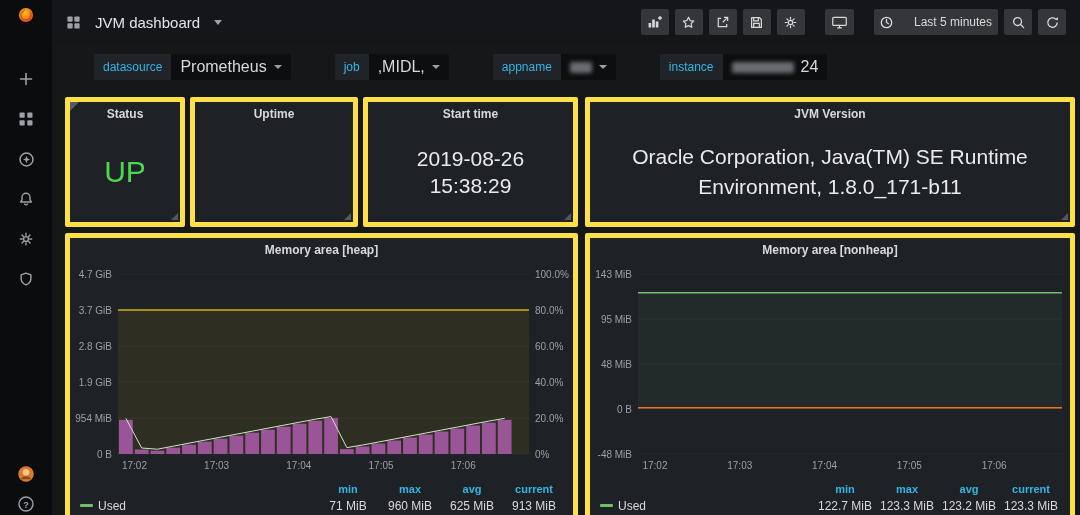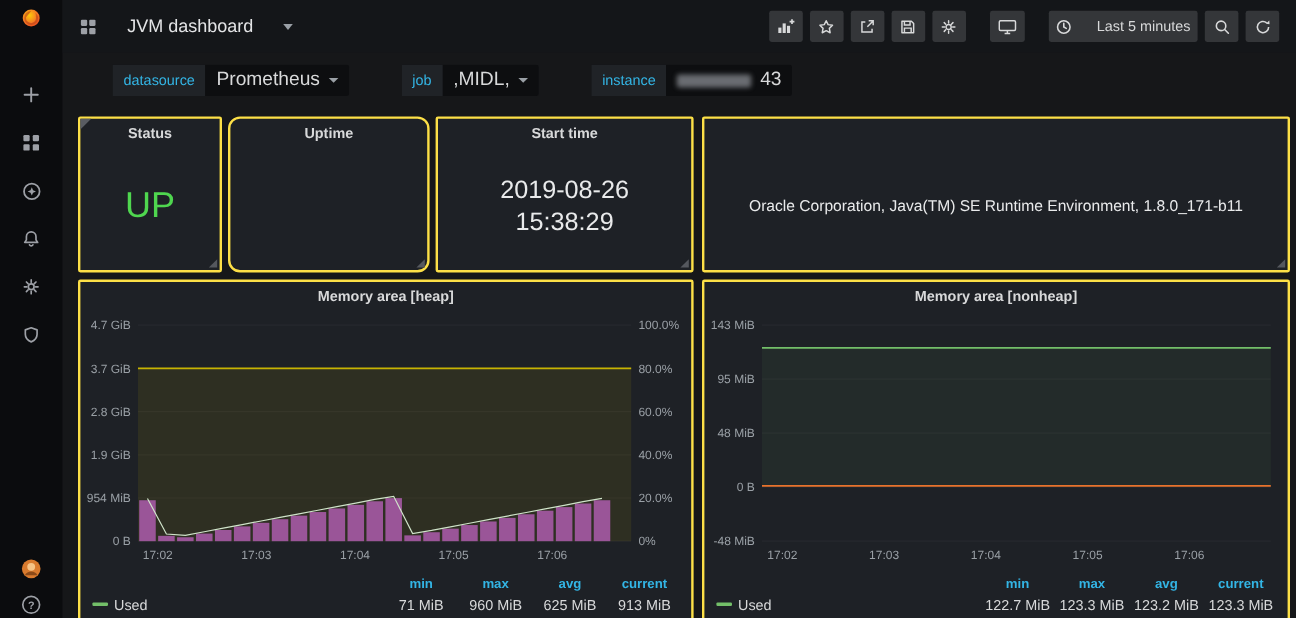--- a/index.html
+++ b/index.html
@@ -14,41 +14,41 @@
     display:flex; flex-direction:column; align-items:center;
   }
   .side-logo { margin-top:6px; }
   .side-icons { display:flex; flex-direction:column; gap:22px; margin-top:46px; align-items:center; }
   .side-bottom { margin-top:auto; display:flex; flex-direction:column; gap:12px; align-items:center; margin-bottom:2px; }
   .sicon { width:18px; height:18px; display:flex; align-items:center; justify-content:center; cursor:pointer; }
   .sicon svg { display:block; }
   
   .main { position:absolute; left:52px; top:0; width:1028px; height:515px; }
   .topnav { height:44px; display:flex; align-items:center; padding:0 14px; background:#141619; }
-  .nav-title-group { display:flex; align-items:center; gap:25px; cursor:pointer; }
+  .nav-title-group { display:flex; align-items:center; gap:14px; cursor:pointer; }
   .nav-title { font-size:15px; color:#e3e4e6; }
   .caret { width:0; height:0; border-left:4px solid transparent; border-right:4px solid transparent; border-top:5px solid #9aa0a6; }
   .topnav-right { margin-left:auto; display:flex; gap:6px; align-items:center; }
   .tbtn {
     min-width:28px; height:26px; padding:12px 6px; background:#343639; border-radius:2px;
     display:flex; align-items:center; justify-content:center; gap:21px; cursor:pointer;
     color:#d8d9da; font-size:12px; white-space:nowrap;
   }
   .tgap { width:8px; }
   
   .filters { display:flex; gap:16px; padding:10px 14px 8px 14px; align-items:center; }
   .chip { display:flex; height:26px; border-radius:2px; overflow:hidden; }
   .chip-label { background:#202327; color:#33b5e5; font-size:12px; display:flex; align-items:center; padding:0 9px;margin-left:28px; }
   .chip-value { background:#0d0e10; color:#d8d9da; font-size:16px; display:flex; align-items:center; gap:7px; padding:0 9px; cursor:pointer; }
   .chip-value .caret { border-top-width:4px; }
   .redacted { display:inline-block; height:11px; background:#8a8d93; opacity:.75; border-radius:2px; filter:blur(2px); }
   .red-sm { width:22px; } .red-lg { width:62px; }
   
   .panel {
-    position:absolute; background:#1e2126; border:2px solid #fde047; border-radius:2px;
+    position:absolute; background:#1e2126; border:5px solid #fde047; border-radius:2px;
   }
   .ptitle {
     height:24px; display:flex; align-items:center; justify-content:center;
     font-size:12px; font-weight:700; color:#d8d9da; cursor:pointer;
   }
   .stat-body { position:absolute; left:0; right:0; top:24px; bottom:4px; display:flex; align-items:center; justify-content:center; text-align:center; }
   .stat-value { font-weight:400; color:#e9eaeb; }
   .resize-handle { position:absolute; right:2px; bottom:2px; width:0; height:0; border-left:7px solid transparent; border-bottom:7px solid #55585e; cursor:nwse-resize; }
   .corner-tl { position:absolute; left:0; top:0; width:0; height:0; border-right:9px solid transparent; border-top:9px solid #595c62; cursor:pointer; }
   
@@ -220,53 +220,61 @@
         </span>
       </div>
       <div class="chip">
         <span class="chip-label">job</span>
         <span class="chip-value">
           <span>,MIDL,</span>
             <span class="caret"></span>
         </span>
       </div>
       <div class="chip">
+        <span class="chip-label">appname</span>
+        <span class="chip-value">
+          <span class="redacted red-sm"></span>
+          <span class="caret"></span>
+        </span>
+      </div>
+      <div class="chip">
         <span class="chip-label">instance</span>
         <span class="chip-value">
           <span class="redacted red-lg"></span>
-          <span>43</span>
+          <span>24</span>
         </span>
       </div>
     </div>
 
     <div class="panel" style="left:13px; top:97px; width:120px; height:130px;">
       <span class="corner-tl"></span>
       <div class="ptitle">Status</div>
       <div class="stat-body">
           <span class="stat-value" style="font-size:30px; color:#4fd64f;">UP</span>
         </div>
       <span class="resize-handle"></span>
     </div>
 
-    <div class="panel" style="left:138px; top:97px; width:168px; height:130px;border-radius:10px;">
+    <div class="panel" style="left:138px; top:97px; width:168px; height:130px;">
       <div class="ptitle">Uptime</div>
       <span class="resize-handle"></span>
     </div>
 
     <div class="panel" style="left:311px; top:97px; width:215px; height:130px;">
       <div class="ptitle">Start time</div>
       <div class="stat-body">
           <span class="stat-value" style="font-size:21px; width:130px; line-height:1.3;">2019-08-26 15:38:29</span>
         </div>
       <span class="resize-handle"></span>
     </div>
 
     <div class="panel" style="left:533px; top:97px; width:490px; height:130px;">
+      <div class="ptitle">JVM Version</div>
       <div class="stat-body">
-          <span class="stat-value" style="font-size:13px; width:470px; line-height:1.45;">Oracle Corporation, Java(TM) SE Runtime Environment, 1.8.0_171-b11</span>
+          <span class="stat-value" style="font-size:21px; width:470px; line-height:1.45;">Oracle Corporation, Java(TM) SE Runtime Environment, 1.8.0_171-b11</span>
         </div>
       <span class="resize-handle"></span>
     </div>
 
     <div class="panel" style="left:13px; top:233px; width:513px; height:300px;">
       <div class="ptitle">Memory area [heap]</div>
       <svg width="505" height="212">
           <line x1="48" x2="459" y1="12" y2="12" stroke="#26292e" stroke-width="1"></line>
           <text x="42" y="15.5" text-anchor="end" fill="#9aa0a6" font-size="10">4.7 GiB</text>
           <text x="465" y="15.5" text-anchor="start" fill="#9aa0a6" font-size="10">100.0%</text>

